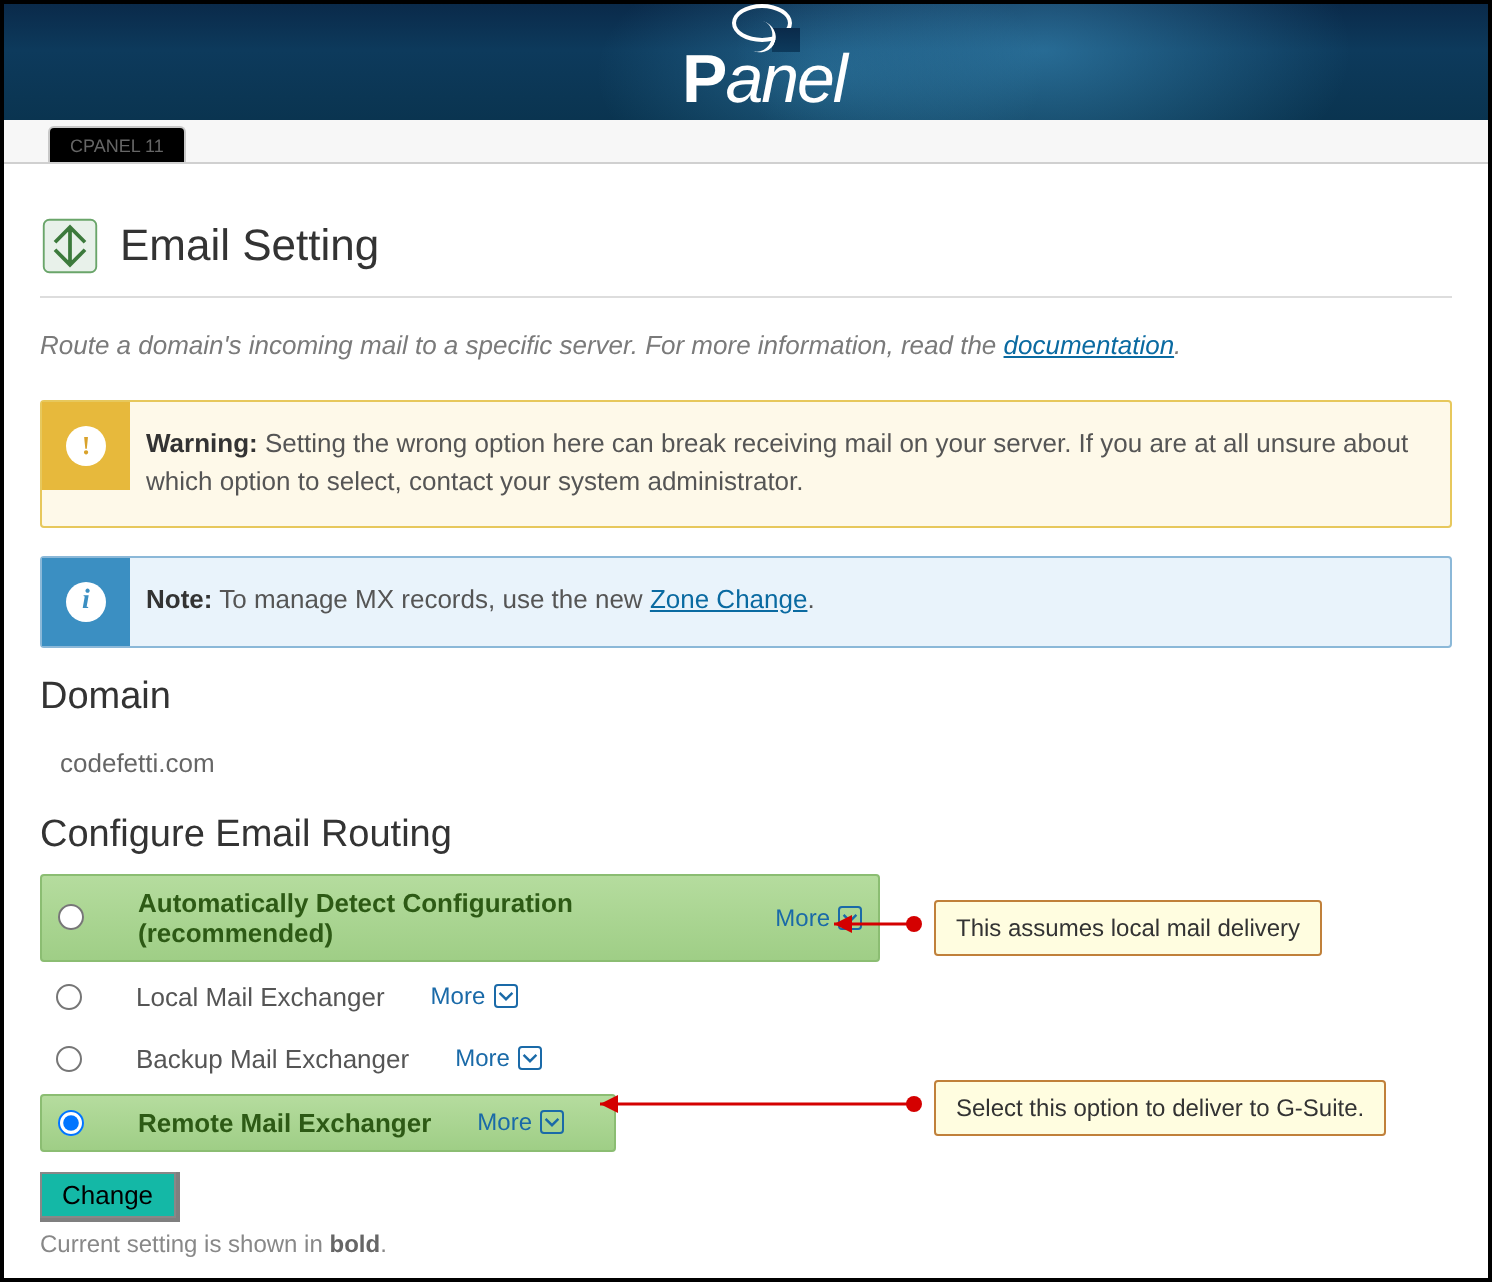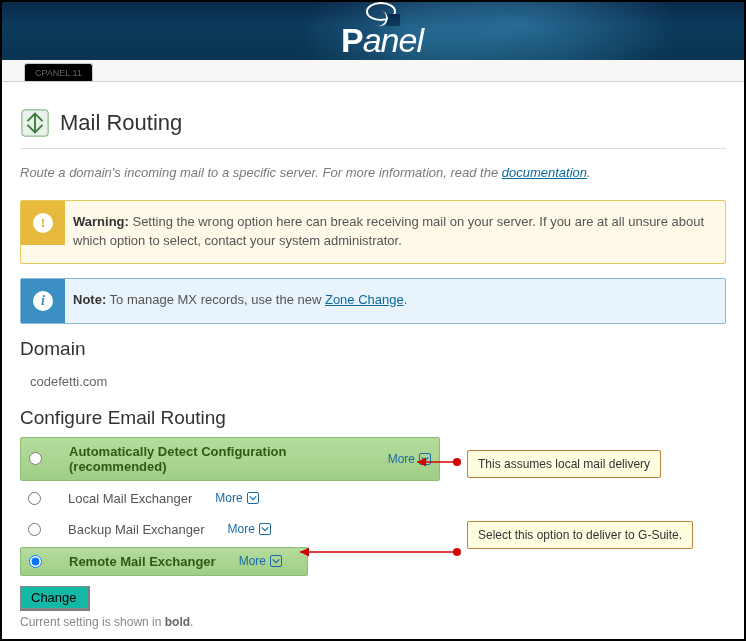--- a/index.html
+++ b/index.html
@@ -136,21 +136,21 @@
 
   <div class="content">
 
     <div class="title-row">
       <span class="title-icon">
         <svg viewBox="0 0 32 32">
           <rect x="2" y="2" width="28" height="28" rx="3" fill="#e8f1ea" stroke="#6aa56a"></rect>
           <path d="M16 6 v20 M8 14 l8 -8 l8 8 M8 18 l8 8 l8 -8" stroke="#3c7a3c" stroke-width="2" fill="none"></path>
         </svg>
       </span>
-      <h1>Mail Routing</h1>
+      <h1>Email Setting</h1>
     </div>
 
     <hr class="hr">
 
     <p class="intro">
       <span>Route a domain's incoming mail to a specific server. For more information, read the </span>
       <a href="#">documentation</a><span>.</span>
     </p>
 
     <div class="alert alert-warn">
@@ -245,15 +245,15 @@
       <marker id="ah" markerWidth="8" markerHeight="8" refX="6" refY="3" orient="auto">
         <path d="M0,0 L6,3 L0,6 Z" fill="#d40000"></path>
       </marker>
     </defs>
     <line class="arrow-line" x1="455" y1="460" x2="415" y2="460" marker-end="url(#ah)"></line>
     <circle class="arrow-dot" cx="455" cy="460" r="4"></circle>
     <line class="arrow-line" x1="455" y1="550" x2="298" y2="550" marker-end="url(#ah)"></line>
     <circle class="arrow-dot" cx="455" cy="550" r="4"></circle>
   </svg>
   <div class="callout" style="left:465px; top:448px;">This assumes local mail delivery</div>
-  <div class="callout" style="left:465px; top:519px;">Select this option to deliver to G-Suite.</div>
+  <div class="callout" style="left:465px; top:538px;">Select this option to deliver to G-Suite.</div>
 
 </div>
 
 </body></html>

